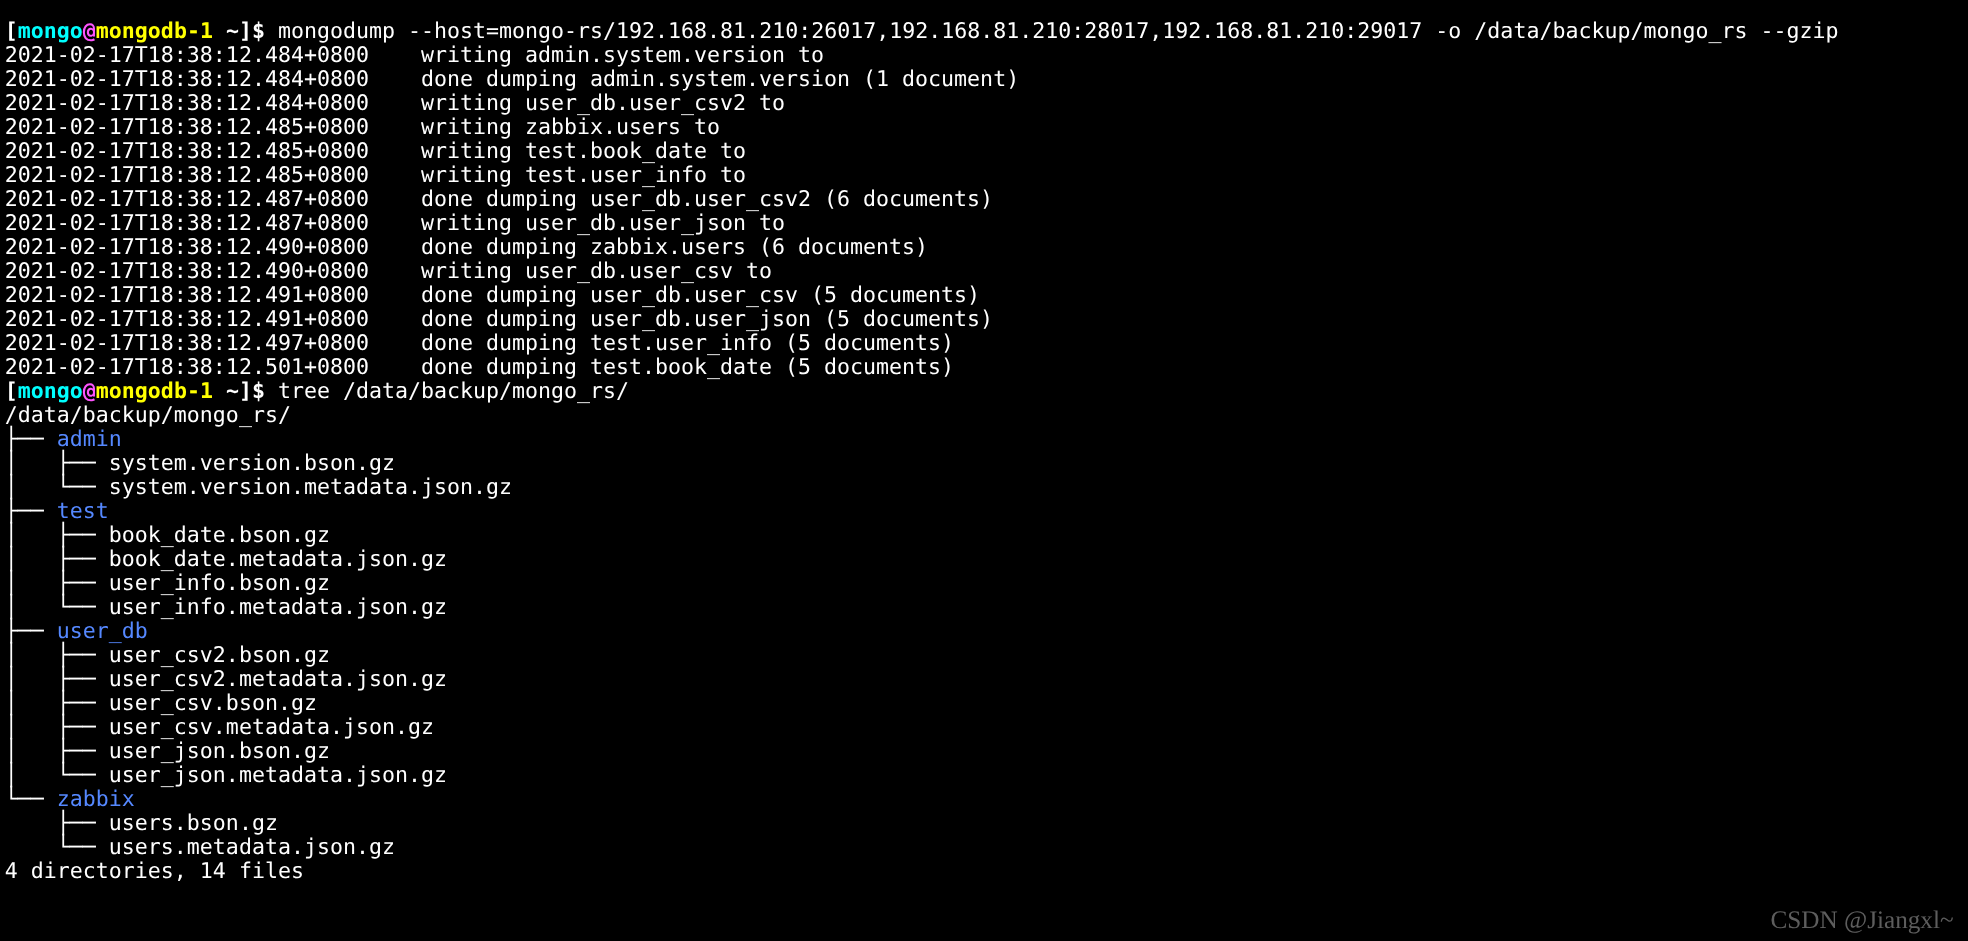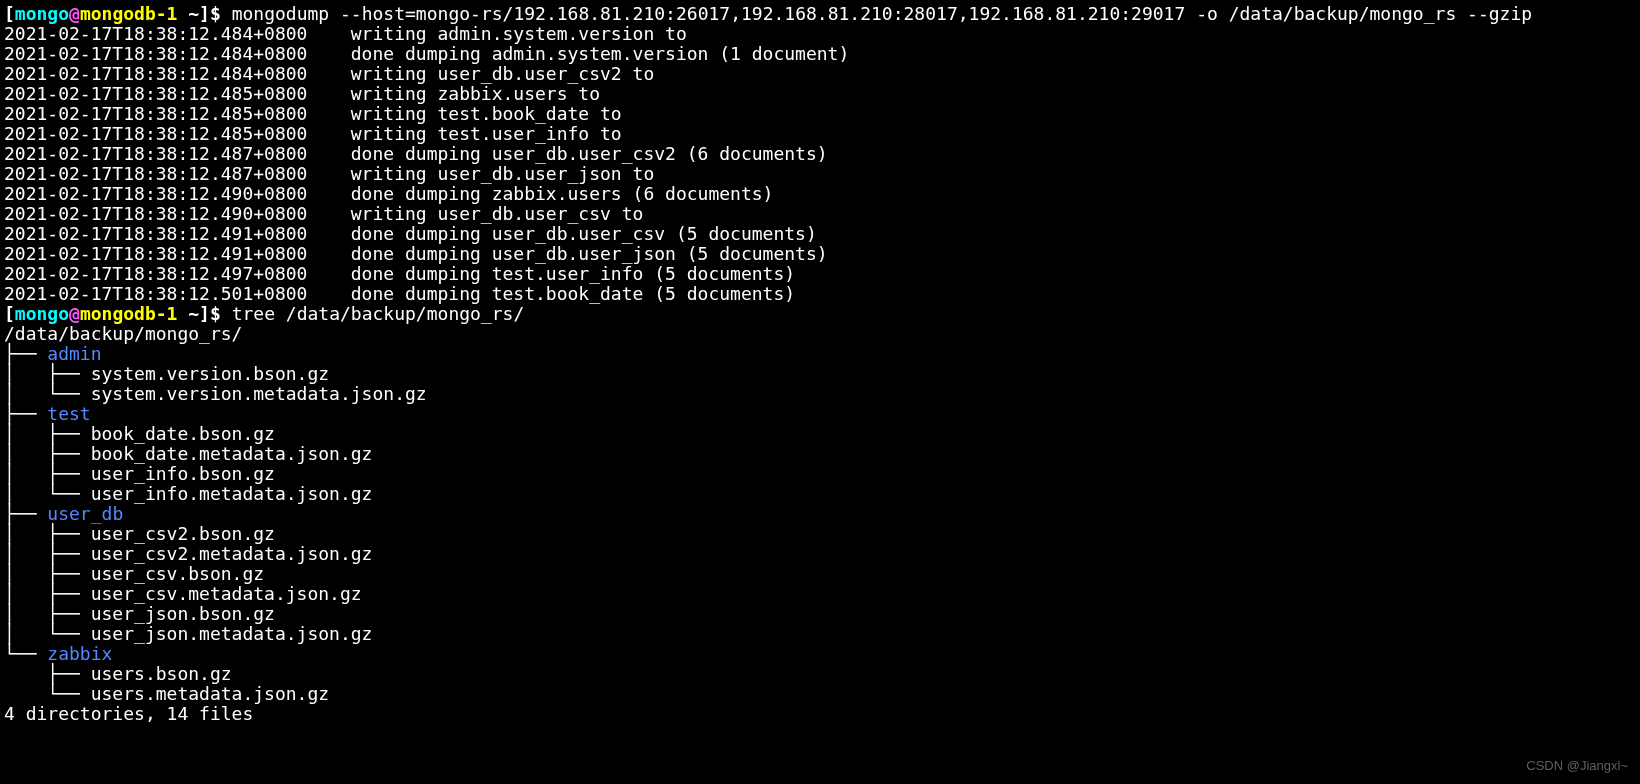--- a/index.html
+++ b/index.html
@@ -9,38 +9,38 @@
     color: #fff;
     font-family: "Consolas", "Menlo", "DejaVu Sans Mono", monospace;
     font-size: 18px;
     line-height: 20px;
     width: 1640px;
     height: 784px;
     overflow: hidden;
     position: relative;
   }
   #terminal {
-    padding: 4px 4px;
+    padding: 17px 4px;
     white-space: pre;
   }
   .line { white-space: pre; }
   .prompt-open  { color: #ffffff; font-weight: bold; }
   .prompt-user  { color: #00ffff; font-weight: bold; }
   .prompt-at    { color: #ff55ff; font-weight: bold; }
   .prompt-host  { color: #ffff00; font-weight: bold; }
   .prompt-close { color: #ffffff; font-weight: bold; }
   .dir-label    { color: #5588ff; font-weight: normal; }
   .watermark {
     position: absolute;
     right: 12px;
     bottom: 8px;
     color: #aaa;
     opacity: 0.55;
-    font-family: Liberation Sans, sans-serif;
-    font-size: 13px;
+    font-family: Liberation Serif, serif;
+    font-size: 21px;
     pointer-events: none;
   }
 </style>
 </head>
 <body>
 
 <div id="terminal"><div class="line"><span><span class="prompt-open">[</span><span class="prompt-user">mongo</span><span class="prompt-at">@</span><span class="prompt-host">mongodb-1</span><span class="prompt-open"> ~</span><span class="prompt-close">]</span><span class="prompt-open">$ </span></span><span>mongodump --host=mongo-rs/192.168.81.210:26017,192.168.81.210:28017,192.168.81.210:29017 -o /data/backup/mongo_rs --gzip</span></div><div class="line">2021-02-17T18:38:12.484+0800    writing admin.system.version to</div><div class="line">2021-02-17T18:38:12.484+0800    done dumping admin.system.version (1 document)</div><div class="line">2021-02-17T18:38:12.484+0800    writing user_db.user_csv2 to</div><div class="line">2021-02-17T18:38:12.485+0800    writing zabbix.users to</div><div class="line">2021-02-17T18:38:12.485+0800    writing test.book_date to</div><div class="line">2021-02-17T18:38:12.485+0800    writing test.user_info to</div><div class="line">2021-02-17T18:38:12.487+0800    done dumping user_db.user_csv2 (6 documents)</div><div class="line">2021-02-17T18:38:12.487+0800    writing user_db.user_json to</div><div class="line">2021-02-17T18:38:12.490+0800    done dumping zabbix.users (6 documents)</div><div class="line">2021-02-17T18:38:12.490+0800    writing user_db.user_csv to</div><div class="line">2021-02-17T18:38:12.491+0800    done dumping user_db.user_csv (5 documents)</div><div class="line">2021-02-17T18:38:12.491+0800    done dumping user_db.user_json (5 documents)</div><div class="line">2021-02-17T18:38:12.497+0800    done dumping test.user_info (5 documents)</div><div class="line">2021-02-17T18:38:12.501+0800    done dumping test.book_date (5 documents)</div><div class="line"><span><span class="prompt-open">[</span><span class="prompt-user">mongo</span><span class="prompt-at">@</span><span class="prompt-host">mongodb-1</span><span class="prompt-open"> ~</span><span class="prompt-close">]</span><span class="prompt-open">$ </span></span><span>tree /data/backup/mongo_rs/</span></div><div class="line">/data/backup/mongo_rs/</div><div class="line"><span>├── </span><span class="dir-label">admin</span></div><div class="line">│   ├── system.version.bson.gz</div><div class="line">│   └── system.version.metadata.json.gz</div><div class="line"><span>├── </span><span class="dir-label">test</span></div><div class="line">│   ├── book_date.bson.gz</div><div class="line">│   ├── book_date.metadata.json.gz</div><div class="line">│   ├── user_info.bson.gz</div><div class="line">│   └── user_info.metadata.json.gz</div><div class="line"><span>├── </span><span class="dir-label">user_db</span></div><div class="line">│   ├── user_csv2.bson.gz</div><div class="line">│   ├── user_csv2.metadata.json.gz</div><div class="line">│   ├── user_csv.bson.gz</div><div class="line">│   ├── user_csv.metadata.json.gz</div><div class="line">│   ├── user_json.bson.gz</div><div class="line">│   └── user_json.metadata.json.gz</div><div class="line"><span>└── </span><span class="dir-label">zabbix</span></div><div class="line">    ├── users.bson.gz</div><div class="line">    └── users.metadata.json.gz</div><div class="line"></div><div class="line">4 directories, 14 files</div></div>
 
 <div class="watermark">CSDN @Jiangxl~</div>
 

